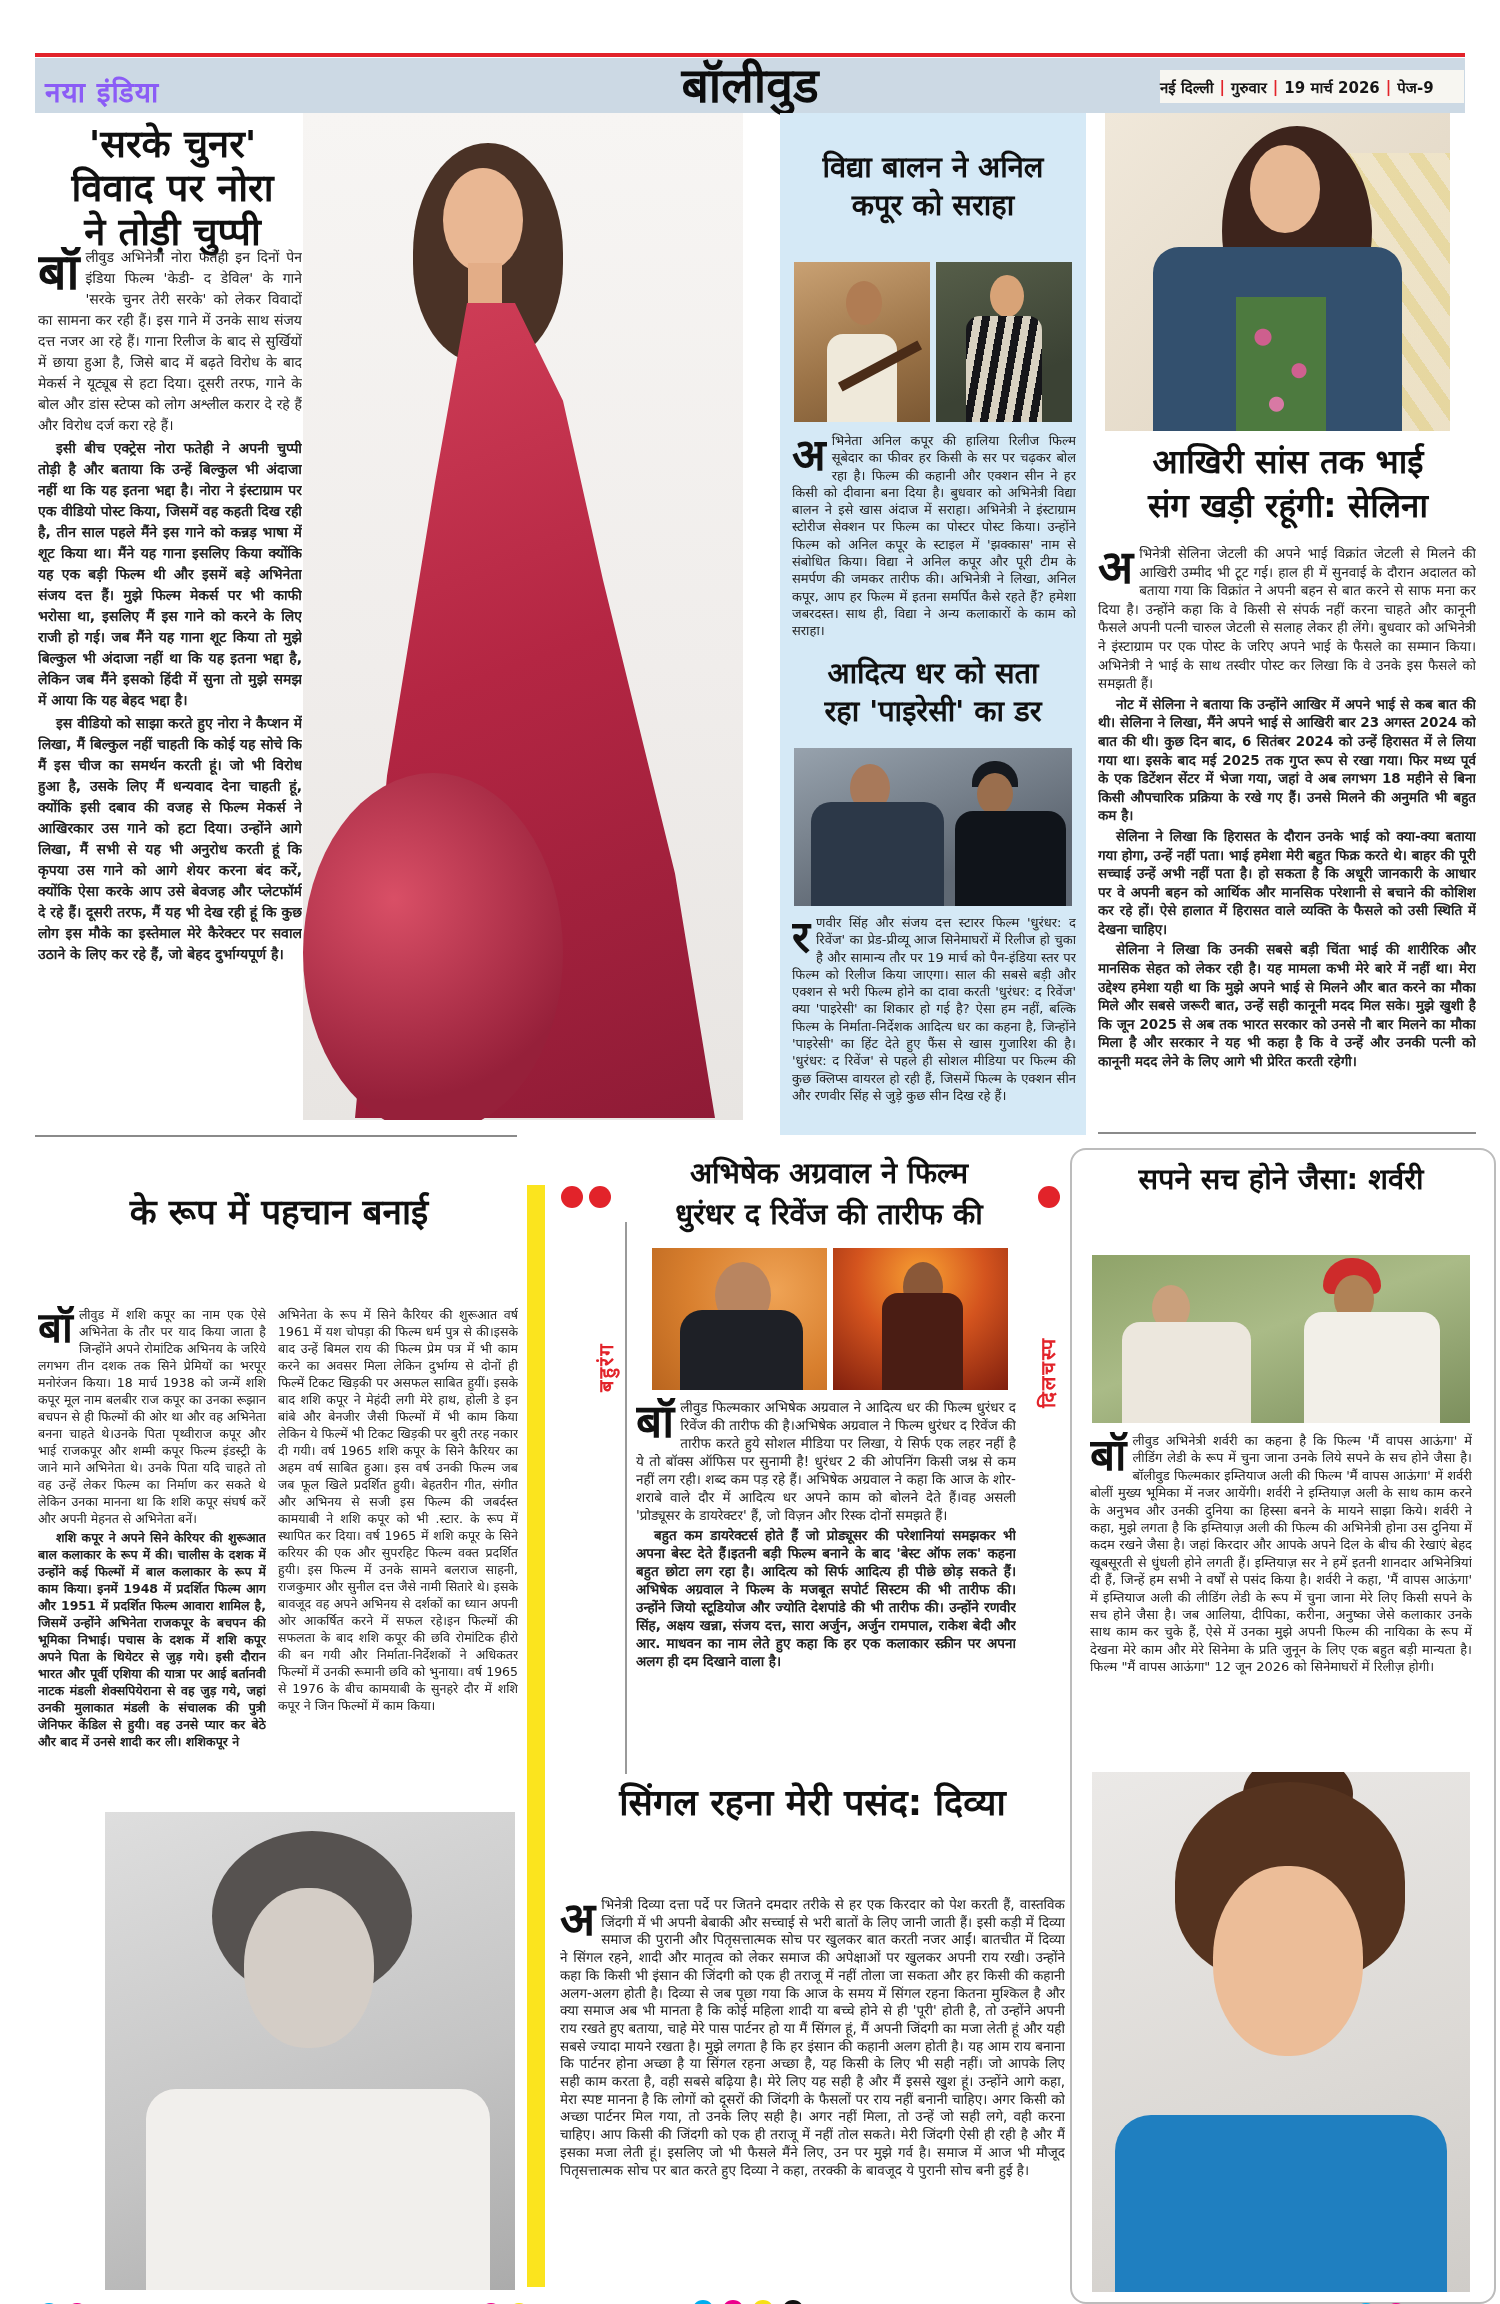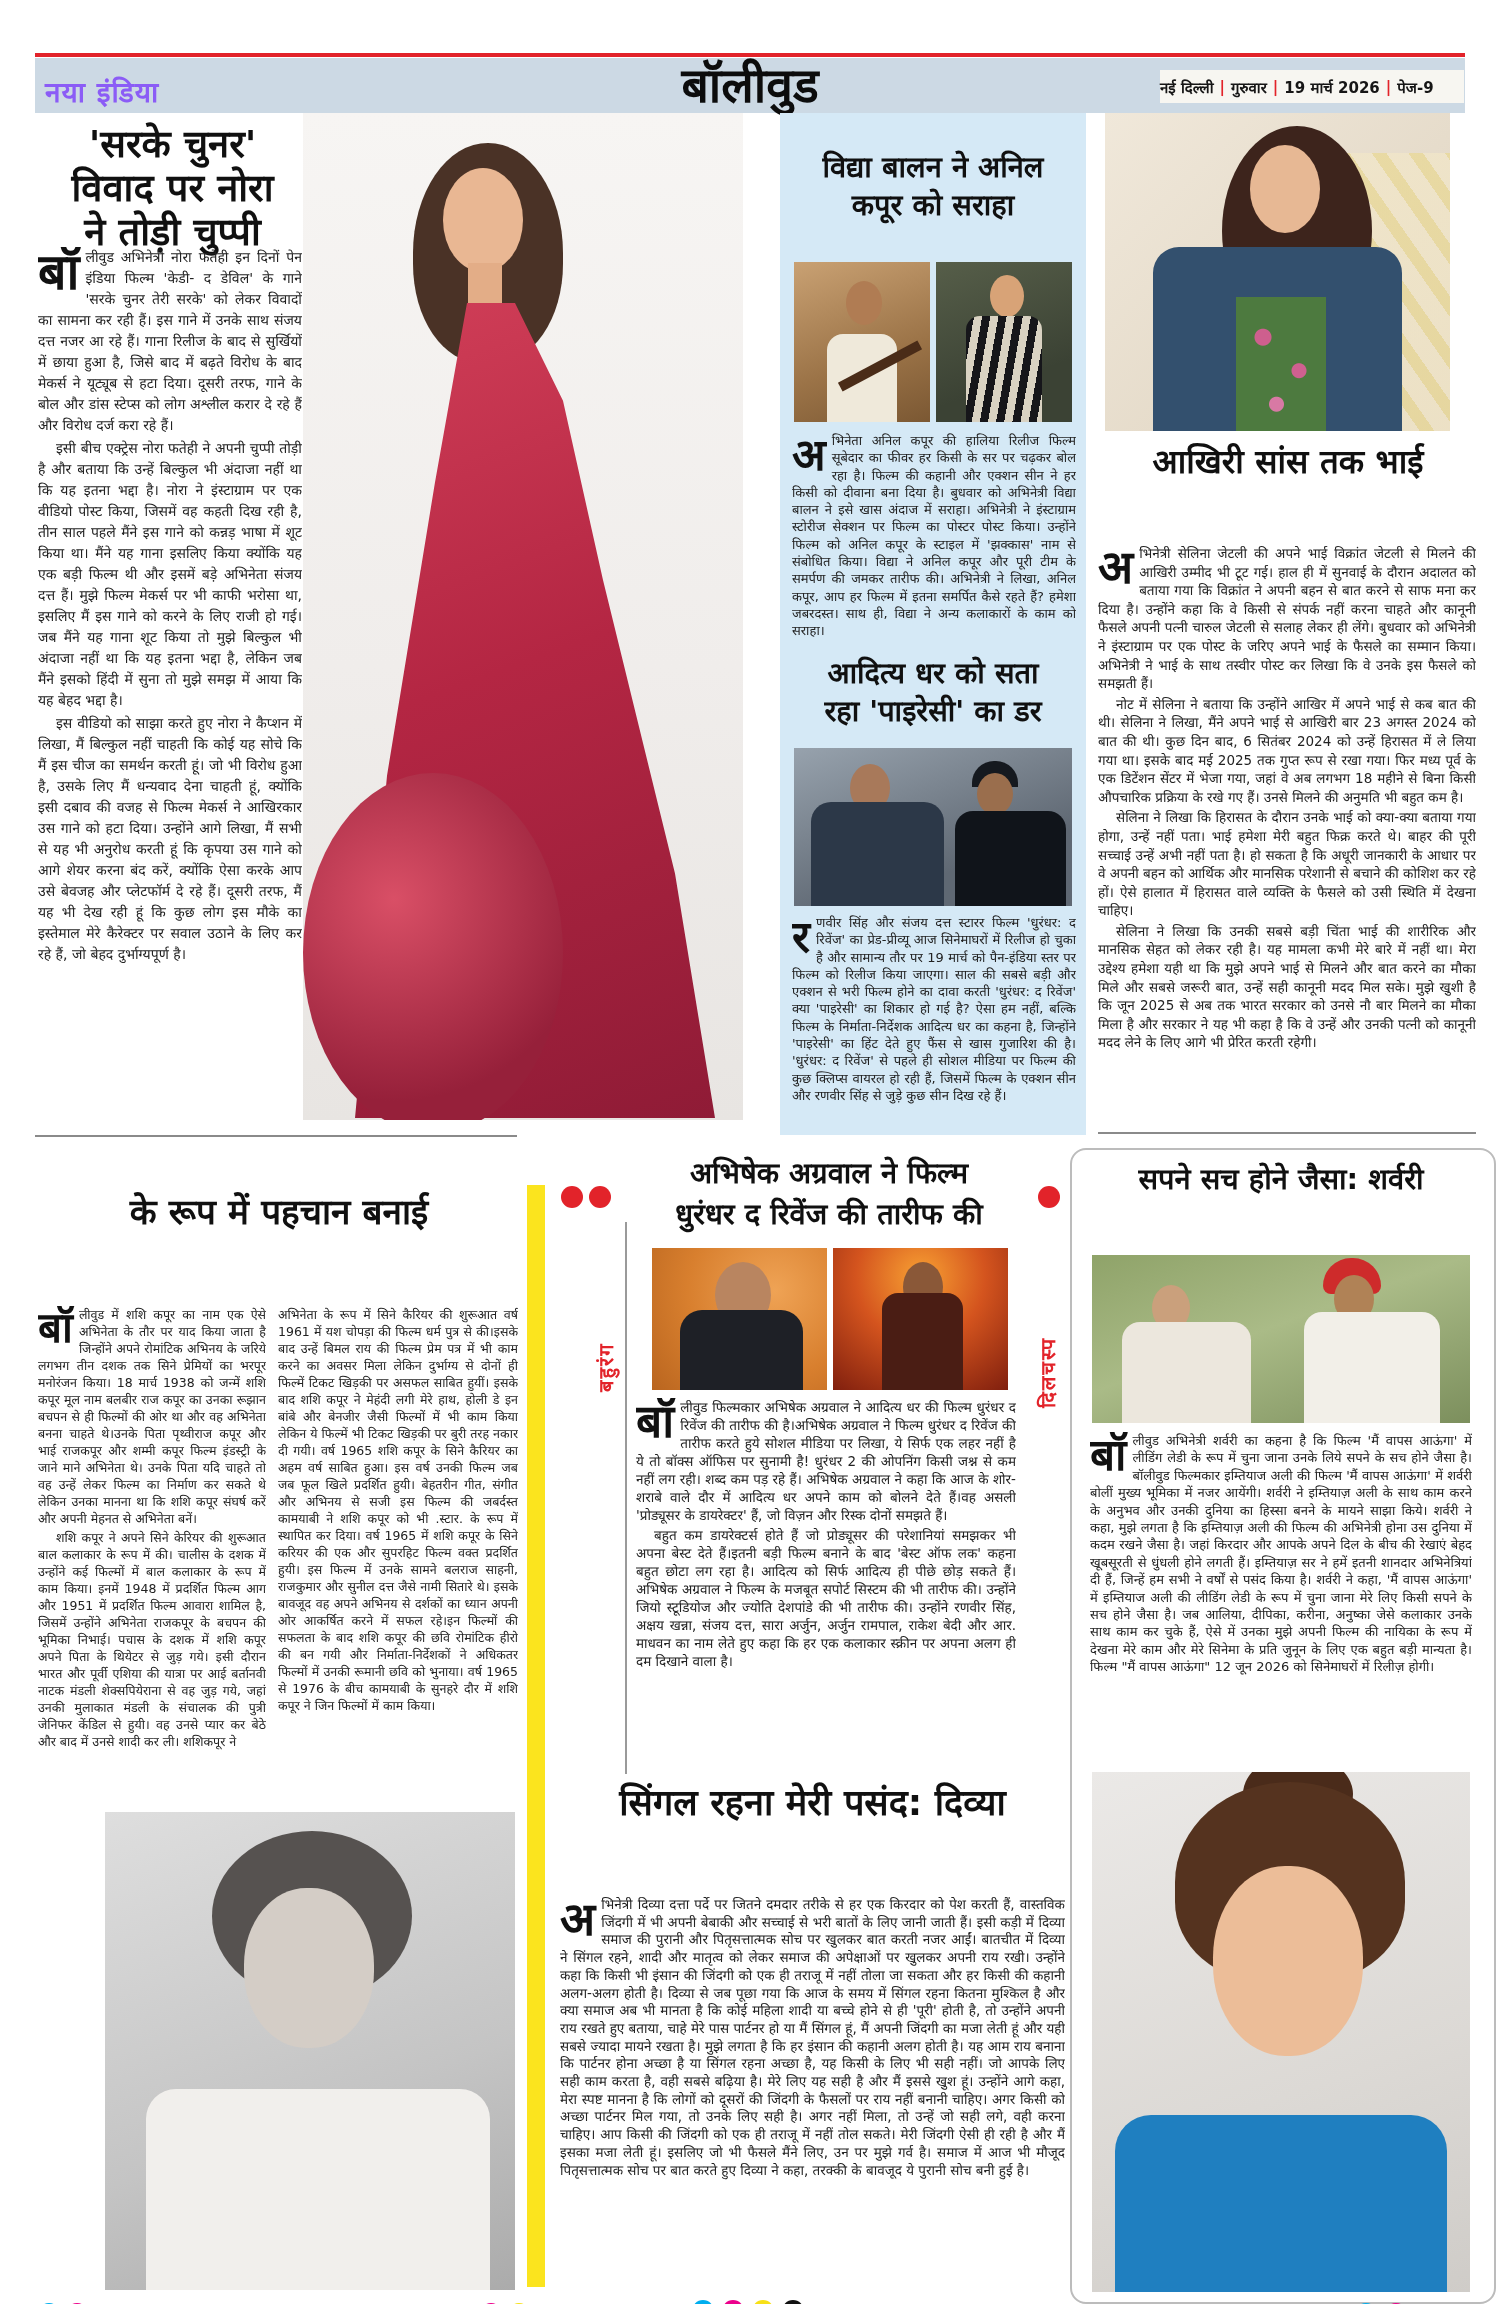--- a/index.html
+++ b/index.html
@@ -11,21 +11,21 @@
   .masthead{left:45px;top:72px;font-size:28px;font-weight:bold;color:#8b5cf6;letter-spacing:1px;}
   .dateline{left:1160px;top:70px;width:304px;height:33px;background:#f7f6f1;display:flex;align-items:center;font-size:15px;font-weight:bold;gap:6px;}
   .dateline .pipe{color:#e2232a;font-weight:bold;}
   .sectiontitle{left:0;top:57px;width:1500px;text-align:center;font-size:48px;font-weight:bold;color:#0c0c0c;line-height:56px;}
   
   .hl{font-weight:bold;color:#101010;text-align:center;}
   .hl div{white-space:nowrap;}
   
   .bt{text-align:justify;color:#222;overflow:hidden;}
   .bt p{margin:0 0 2px 0;}
-  .bt p.ind{text-indent:18px;}
+  .bt p.ind{text-indent:18px;font-weight:bold;}
   .dropcap{float:left;font-weight:bold;color:#111;line-height:0.85;margin:4px 6px 0 0;}
   
   .bluebox{left:780px;top:113px;width:306px;height:1022px;background:#d5e9f6;}
   
   .photo{overflow:hidden;}
   .sep{background:#8a8a8a;height:2px;}
   .yellowbar{left:527px;top:1185px;width:18px;height:1102px;background:#fbe41e;}
   .vlabel{color:#e2232a;font-weight:bold;font-size:20px;writing-mode:vertical-rl;transform:rotate(180deg);letter-spacing:2px;}
   .reddot{width:22px;height:22px;border-radius:50%;background:#e2232a;}
   .vline{width:2px;background:#9a9a9a;}
@@ -149,20 +149,21 @@
 
 <div class="abs photo cel-bg" style="left:1105px;top:113px;width:345px;height:318px;">
   <div class="c-stripe"></div>
   <div class="c-hair"></div>
   <div class="c-face"></div>
   <div class="c-denim"></div>
   <div class="c-floral"></div>
 </div>
 <div class="abs hl" style="left:1098px;top:440px;width:380px;font-size:33px;line-height:44px;">
   <div>आखिरी सांस तक भाई</div>
+  <div>संग खड़ी रहूंगी: सेलिना</div>
 </div>
 <div class="abs bt" style="left:1098px;top:544px;width:378px;height:586px;font-size:13.5px;line-height:18.6px;">
   <p><span class="dropcap" style="font-size:46px;">अ</span><span>भिनेत्री सेलिना जेटली की अपने भाई विक्रांत जेटली से मिलने की आखिरी उम्मीद भी टूट गई। हाल ही में सुनवाई के दौरान अदालत को बताया गया कि विक्रांत ने अपनी बहन से बात करने से साफ मना कर दिया है। उन्होंने कहा कि वे किसी से संपर्क नहीं करना चाहते और कानूनी फैसले अपनी पत्नी चारुल जेटली से सलाह लेकर ही लेंगे। बुधवार को अभिनेत्री ने इंस्टाग्राम पर एक पोस्ट के जरिए अपने भाई के फैसले का सम्मान किया। अभिनेत्री ने भाई के साथ तस्वीर पोस्ट कर लिखा कि वे उनके इस फैसले को समझती हैं।</span></p>
   <p class="ind">नोट में सेलिना ने बताया कि उन्होंने आखिर में अपने भाई से कब बात की थी। सेलिना ने लिखा, मैंने अपने भाई से आखिरी बार 23 अगस्त 2024 को बात की थी। कुछ दिन बाद, 6 सितंबर 2024 को उन्हें हिरासत में ले लिया गया था। इसके बाद मई 2025 तक गुप्त रूप से रखा गया। फिर मध्य पूर्व के एक डिटेंशन सेंटर में भेजा गया, जहां वे अब लगभग 18 महीने से बिना किसी औपचारिक प्रक्रिया के रखे गए हैं। उनसे मिलने की अनुमति भी बहुत कम है।</p>
   <p class="ind">सेलिना ने लिखा कि हिरासत के दौरान उनके भाई को क्या-क्या बताया गया होगा, उन्हें नहीं पता। भाई हमेशा मेरी बहुत फिक्र करते थे। बाहर की पूरी सच्चाई उन्हें अभी नहीं पता है। हो सकता है कि अधूरी जानकारी के आधार पर वे अपनी बहन को आर्थिक और मानसिक परेशानी से बचाने की कोशिश कर रहे हों। ऐसे हालात में हिरासत वाले व्यक्ति के फैसले को उसी स्थिति में देखना चाहिए।</p>
   <p class="ind">सेलिना ने लिखा कि उनकी सबसे बड़ी चिंता भाई की शारीरिक और मानसिक सेहत को लेकर रही है। यह मामला कभी मेरे बारे में नहीं था। मेरा उद्देश्य हमेशा यही था कि मुझे अपने भाई से मिलने और बात करने का मौका मिले और सबसे जरूरी बात, उन्हें सही कानूनी मदद मिल सके। मुझे खुशी है कि जून 2025 से अब तक भारत सरकार को उनसे नौ बार मिलने का मौका मिला है और सरकार ने यह भी कहा है कि वे उन्हें और उनकी पत्नी को कानूनी मदद लेने के लिए आगे भी प्रेरित करती रहेगी।</p>
 </div>
 <div class="abs sep" style="left:1098px;top:1132px;width:378px;"></div>
 
 <div class="abs hl" style="left:40px;top:1188px;width:478px;font-size:35px;line-height:48px;">

